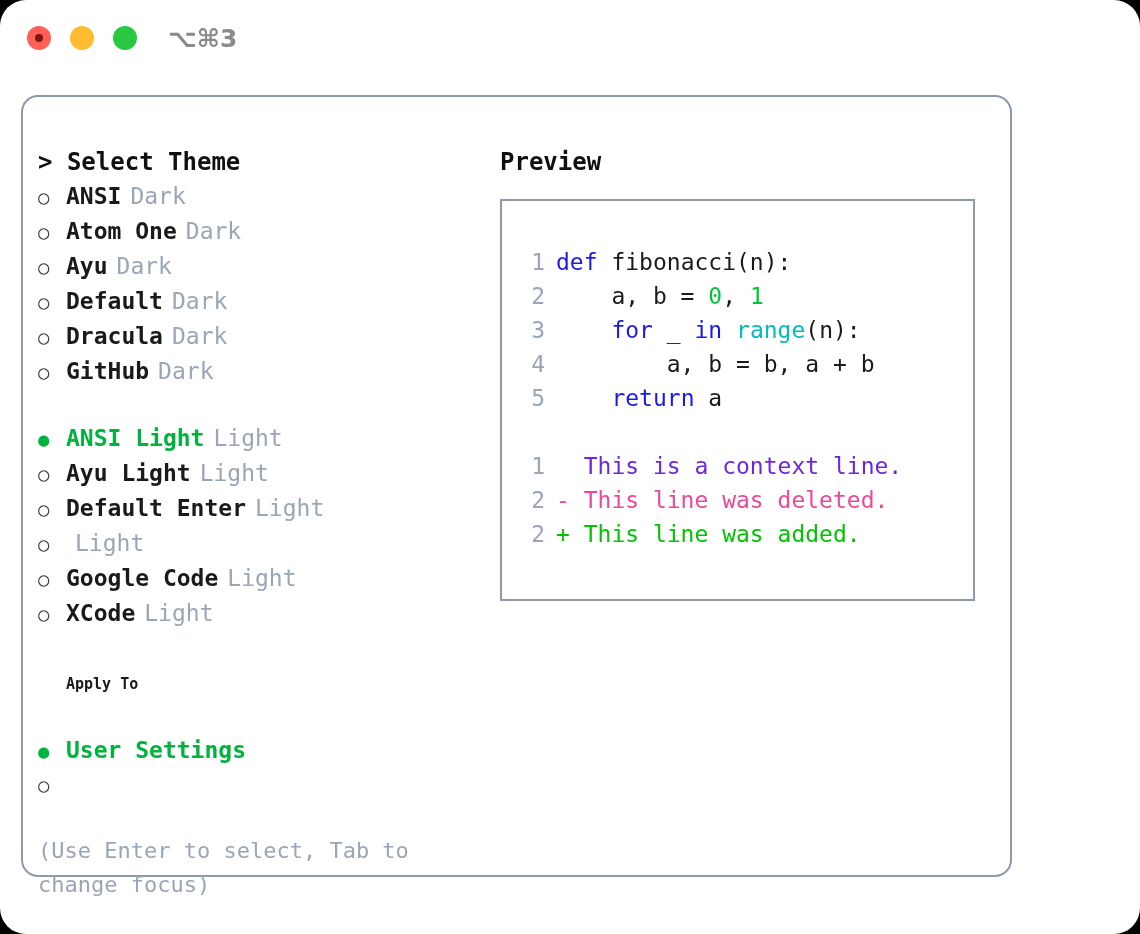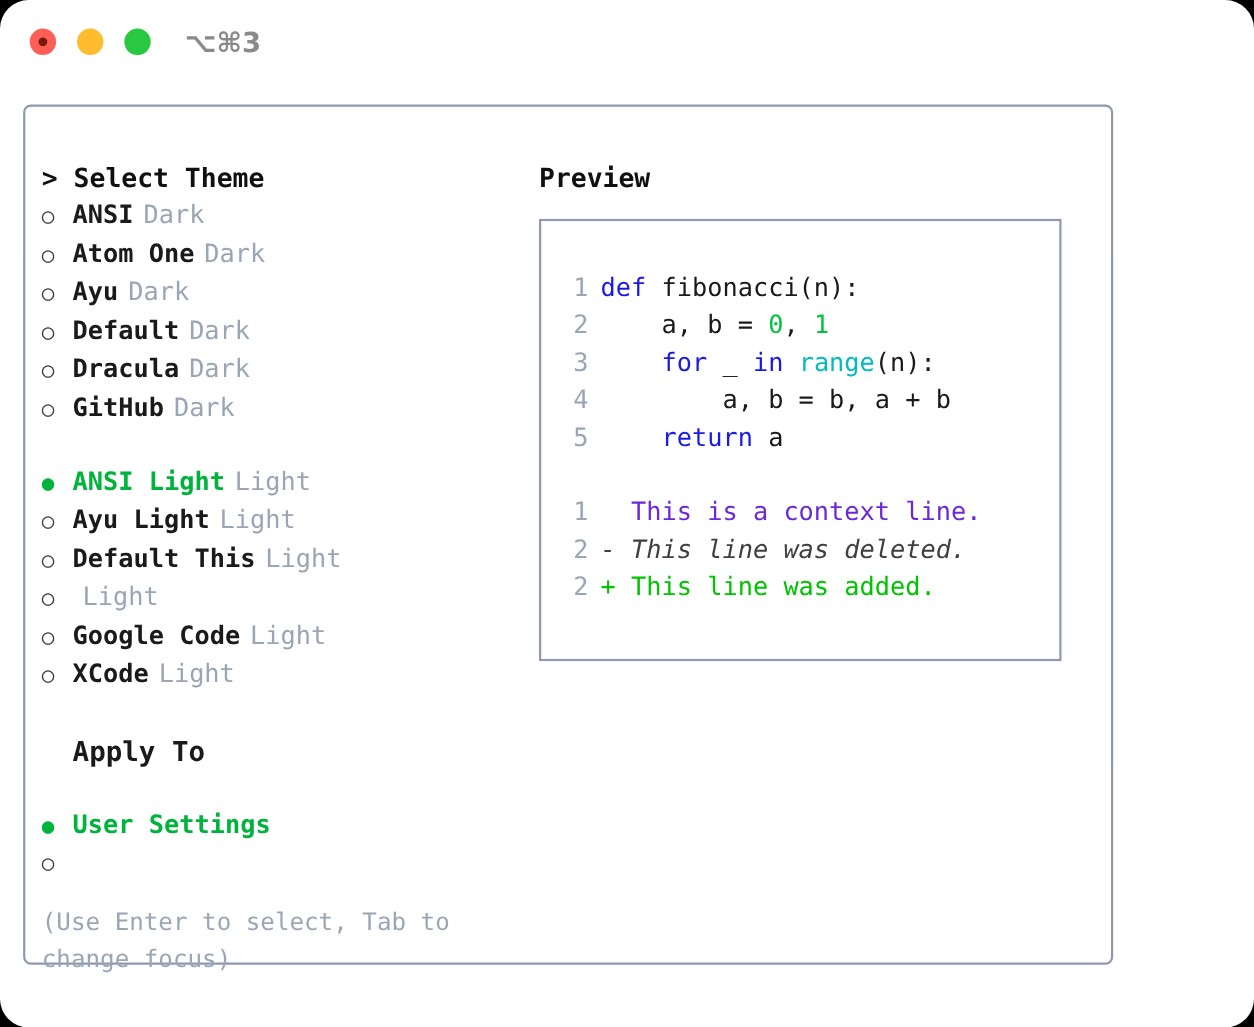--- a/index.html
+++ b/index.html
@@ -73,21 +73,21 @@
   }
 
   
   .panel {
     position: absolute;
     left: 21px;
     top: 95px;
     width: 991px;
     height: 782px;
     border: 2px solid #8e9aab;
-    border-radius: 7px;
+    border-radius: 17px;
     background: #ffffff;
     box-sizing: border-box;
   }
 
   .columns {
     position: absolute;
     left: 0; top: 0;
     width: 100%;
     height: 100%;
   }
@@ -136,41 +136,41 @@
   .row.selected .row-label { color: #00b33c; margin-top: 32px; }
   .row-variant {
     color: #9aa5b5;
     font-weight: normal;
     margin-left: 9px;
   }
   .row.selected .row-variant { color: #9aa5b5; }
 
   .apply-block { margin-top: 36px; }
   .apply-title {
-    font-size: 25px;
+    font-size: 15px;
     font-weight: bold;
     color: #1a1a1a;
     line-height: 34px;
     padding-left: 28px;
     white-space: pre;
   }
 
   .hint {
-    margin-top: 20px;
+    margin-top: 32px;
     font-size: 22px;
     color: #9aa5b5;
     line-height: 34px;
     width: 400px;
     white-space: pre-wrap;
   }
 
   
   .right-col {
     position: absolute;
-    left: 467px;
+    left: 477px;
     top: 48px;
     width: 500px;
   }
   .preview-title {
     font-size: 24px;
     font-weight: bold;
     color: #101010;
     line-height: 34px;
     white-space: pre;
   }
@@ -198,21 +198,21 @@
     text-align: right;
     color: #9aa5b5;
     flex: 0 0 24px;
     margin-right: 11px;
   }
   .tok-kw { color: #1a1ae6; }
   .tok-fn { color: #00bcbc; }
   .tok-num { color: #00c43c; }
   .tok-plain { color: #1a1a1a; }
   .tok-ctx { color: #6d28d9; }
-  .tok-del { color: #404040; font-style: italic; }
+  .tok-del { color: #ec4899; }
   .tok-add { color: #00c400; }
   .blank-line { height: 34px; }
 </style>
 </head>
 <body>
 
 <div class="window">
 
   <div class="titlebar">
     <div class="traffic">
@@ -230,21 +230,21 @@
         <div class="section-header">&gt; Select Theme</div>
         <div class="list" id="theme-list">
             <div class="row"><span class="bullet">○</span><span class="row-label">ANSI</span><span class="row-variant">Dark</span></div>
             <div class="row"><span class="bullet">○</span><span class="row-label">Atom One</span><span class="row-variant">Dark</span></div>
             <div class="row"><span class="bullet">○</span><span class="row-label">Ayu</span><span class="row-variant">Dark</span></div>
             <div class="row"><span class="bullet">○</span><span class="row-label">Default</span><span class="row-variant">Dark</span></div>
             <div class="row"><span class="bullet">○</span><span class="row-label">Dracula</span><span class="row-variant">Dark</span></div>
             <div class="row"><span class="bullet">○</span><span class="row-label">GitHub</span><span class="row-variant">Dark</span></div>
             <div class="row selected"><span class="bullet sel">●</span><span class="row-label">ANSI Light</span><span class="row-variant">Light</span></div>
             <div class="row"><span class="bullet">○</span><span class="row-label">Ayu Light</span><span class="row-variant">Light</span></div>
-            <div class="row"><span class="bullet">○</span><span class="row-label">Default This</span><span class="row-variant">Light</span></div>
+            <div class="row"><span class="bullet">○</span><span class="row-label">Default Enter</span><span class="row-variant">Light</span></div>
             <div class="row"><span class="bullet">○</span><span class="row-variant">Light</span></div>
             <div class="row"><span class="bullet">○</span><span class="row-label">Google Code</span><span class="row-variant">Light</span></div>
             <div class="row"><span class="bullet">○</span><span class="row-label">XCode</span><span class="row-variant">Light</span></div>
           </div>
 
         <div class="apply-block">
           <div class="apply-title">Apply To</div>
           <div id="apply-list">
               <div class="row selected"><span class="bullet sel">●</span><span class="row-label">User Settings</span></div>
               <div class="row"><span class="bullet">○</span></div>

